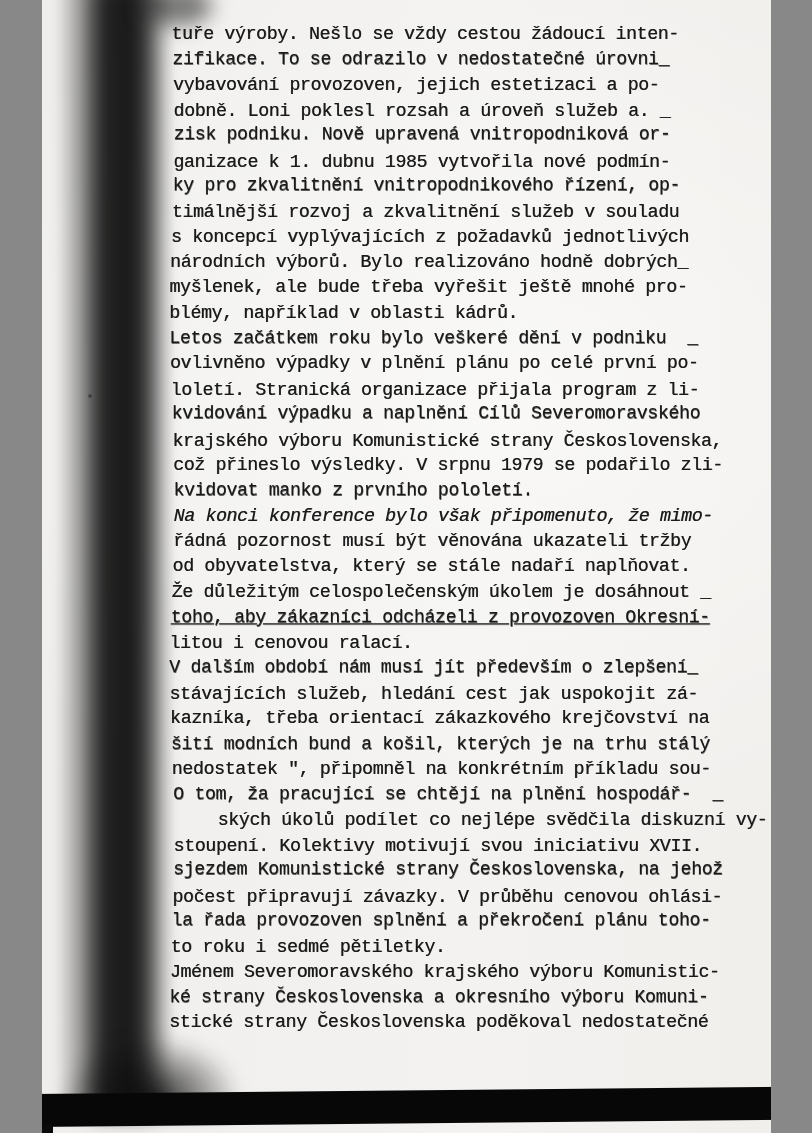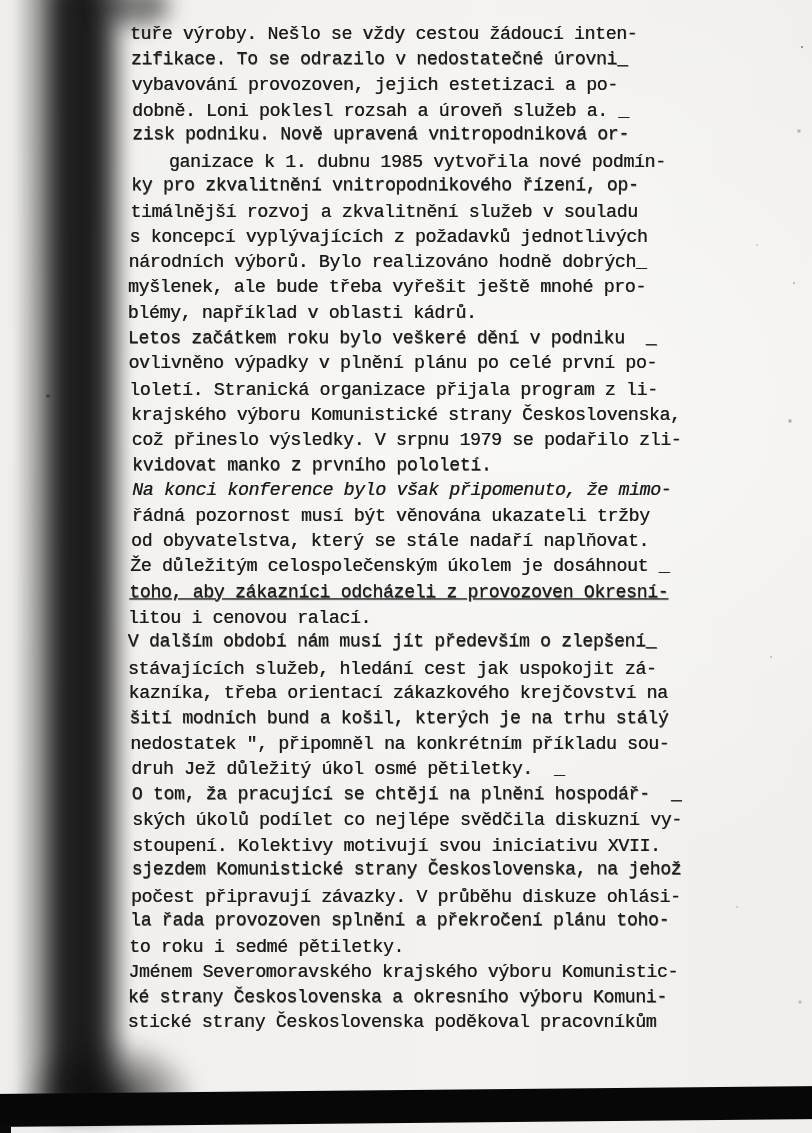--- a/index.html
+++ b/index.html
@@ -1,18 +1,18 @@
 <!DOCTYPE html>
 <html><head>
 <meta charset="utf-8">
 <style>
   html, body { margin: 0; padding: 0; background: #888; }
   .page {
     position: relative;
-    width: 812px;
+    width: 729px;
     height: 1133px;
     margin: 0 auto;
     overflow: hidden;
     background:
       radial-gradient(ellipse 900px 700px at 65% 35%, rgba(255,255,255,0.5), rgba(255,255,255,0) 70%),
       linear-gradient(90deg, #efeeec 0%, #f1f0ee 20%, #f3f2f0 60%, #f1efec 100%);
     font-family: "Liberation Mono", "DejaVu Sans Mono", monospace;
   }
   
   .spine-shadow {
@@ -106,51 +106,51 @@
   <div class="spine-core"></div>
   <div class="spine-flare"></div>
   <div class="spine-top-smudge"></div>
   <div class="specks"></div>
   <div class="text-block">
       <div class="tline" style="transform: translate(0px, 0px);">tuře výroby. Nešlo se vždy cestou žádoucí inten-</div>
       <div class="tline" style="transform: translate(0.9px, 0.2px);">zifikace. To se odrazilo v nedostatečné úrovni_</div>
       <div class="tline" style="transform: translate(1.6px, -0.3px);">vybavování provozoven, jejich estetizaci a po-</div>
       <div class="tline" style="transform: translate(2.1px, 0.5px);">dobně. Loni poklesl rozsah a úroveň služeb a. _</div>
       <div class="tline" style="transform: translate(2.2px, -0.6px);">zisk podniku. Nově upravená vnitropodniková or-</div>
-      <div class="tline" style="transform: translate(1.9px, 0.6px); margin-left: 37px;">ganizace k 1. dubnu 1985 vytvořila nové podmín-</div>
+      <div class="tline" style="transform: translate(1.9px, 0.6px);">ganizace k 1. dubnu 1985 vytvořila nové podmín-</div>
       <div class="tline" style="transform: translate(1.2px, -0.6px);">ky pro zkvalitnění vnitropodnikového řízení, op-</div>
       <div class="tline" style="transform: translate(0.4px, 0.5px);">timálnější rozvoj a zkvalitnění služeb v souladu</div>
       <div class="tline" style="transform: translate(-0.5px, -0.4px);">s koncepcí vyplývajících z požadavků jednotlivých</div>
       <div class="tline" style="transform: translate(-1.4px, 0.2px);">národních výborů. Bylo realizováno hodně dobrých_</div>
       <div class="tline" style="transform: translate(-2px, 0px);">myšlenek, ale bude třeba vyřešit ještě mnohé pro-</div>
       <div class="tline" style="transform: translate(-2.2px, -0.1px);">blémy, například v oblasti kádrů.</div>
       <div class="tline" style="transform: translate(-2.1px, 0.3px);">Letos začátkem roku bylo veškeré dění v podniku  _</div>
       <div class="tline" style="transform: translate(-1.5px, -0.4px);">ovlivněno výpadky v plnění plánu po celé první po-</div>
       <div class="tline" style="transform: translate(-0.8px, 0.5px);">loletí. Stranická organizace přijala program z li-</div>
+      <div class="tline" style="transform: translate(0.2px, -0.6px);">kvidování výpadku a naplnění Cílů Severomoravského</div>
       <div class="tline" style="transform: translate(1px, 0.6px);">krajského výboru Komunistické strany Československa,</div>
       <div class="tline" style="transform: translate(1.7px, -0.5px);">což přineslo výsledky. V srpnu 1979 se podařilo zli-</div>
       <div class="tline" style="transform: translate(2.1px, 0.4px);">kvidovat manko z prvního pololetí.</div>
       <div class="tline" style="transform: translate(2.2px, -0.3px); font-style: italic;">Na konci konference bylo však připomenuto, že mimo-</div>
       <div class="tline" style="transform: translate(1.8px, 0.1px);">řádná pozornost musí být věnována ukazateli tržby</div>
       <div class="tline" style="transform: translate(1.1px, 0.1px);">od obyvatelstva, který se stále nadaří naplňovat.</div>
       <div class="tline" style="transform: translate(0.2px, -0.3px); font-family: Liberation Mono, monospace;">Že důležitým celospolečenským úkolem je dosáhnout _</div>
       <div class="tline" style="transform: translate(-0.7px, 0.4px); text-decoration: underline;">toho, aby zákazníci odcházeli z provozoven Okresní-</div>
       <div class="tline" style="transform: translate(-2px, 0.6px);">litou i cenovou ralací.</div>
       <div class="tline" style="transform: translate(-2.2px, -0.6px);">V dalším období nám musí jít především o zlepšení_</div>
       <div class="tline" style="transform: translate(-2px, 0.5px);">stávajících služeb, hledání cest jak uspokojit zá-</div>
       <div class="tline" style="transform: translate(-1.4px, -0.4px);">kazníka, třeba orientací zákazkového krejčovství na</div>
       <div class="tline" style="transform: translate(-0.6px, 0.3px);">šití modních bund a košil, kterých je na trhu stálý</div>
       <div class="tline" style="transform: translate(0.3px, -0.1px);">nedostatek ", připomněl na konkrétním příkladu sou-</div>
-      <div class="tline" style="transform: translate(1.2px, -0.1px);">druh Jež důležitý úkol osmé pětiletky.  _</div>
       <div class="tline" style="transform: translate(1.8px, 0.2px);">O tom, ža pracující se chtějí na plnění hospodář-  _</div>
-      <div class="tline" style="transform: translate(2.2px, -0.4px);">ských úkolů podílet co nejlépe svědčila diskuzní vy-</div>
+      <div class="tline" style="transform: translate(2.2px, -0.4px); margin-left: 44px;">ských úkolů podílet co nejlépe svědčila diskuzní vy-</div>
       <div class="tline" style="transform: translate(2.1px, 0.5px);">stoupení. Kolektivy motivují svou iniciativu XVII.</div>
       <div class="tline" style="transform: translate(1.7px, -0.6px);">sjezdem Komunistické strany Československa, na jehož</div>
-      <div class="tline" style="transform: translate(1px, 0.6px);">počest připravují závazky. V průběhu diskuze ohlási-</div>
+      <div class="tline" style="transform: translate(1px, 0.6px);">počest připravují závazky. V průběhu cenovou ohlási-</div>
       <div class="tline" style="transform: translate(0.1px, -0.6px);">la řada provozoven splnění a překročení plánu toho-</div>
       <div class="tline" style="transform: translate(-0.8px, 0.5px);">to roku i sedmé pětiletky.</div>
       <div class="tline" style="transform: translate(-1.6px, -0.3px);">Jménem Severomoravského krajského výboru Komunistic-</div>
       <div class="tline" style="transform: translate(-2.1px, 0.2px);">ké strany Československa a okresního výboru Komuni-</div>
-      <div class="tline" style="transform: translate(-2.2px, 0px);">stické strany Československa poděkoval pracovníkům</div>
+      <div class="tline" style="transform: translate(-2.2px, 0px);">stické strany Československa poděkoval nedostatečné</div>
     </div>
   <div class="scan-bar"></div>
   <div class="corner-mark"></div>
 </div>
 
 </body></html>

